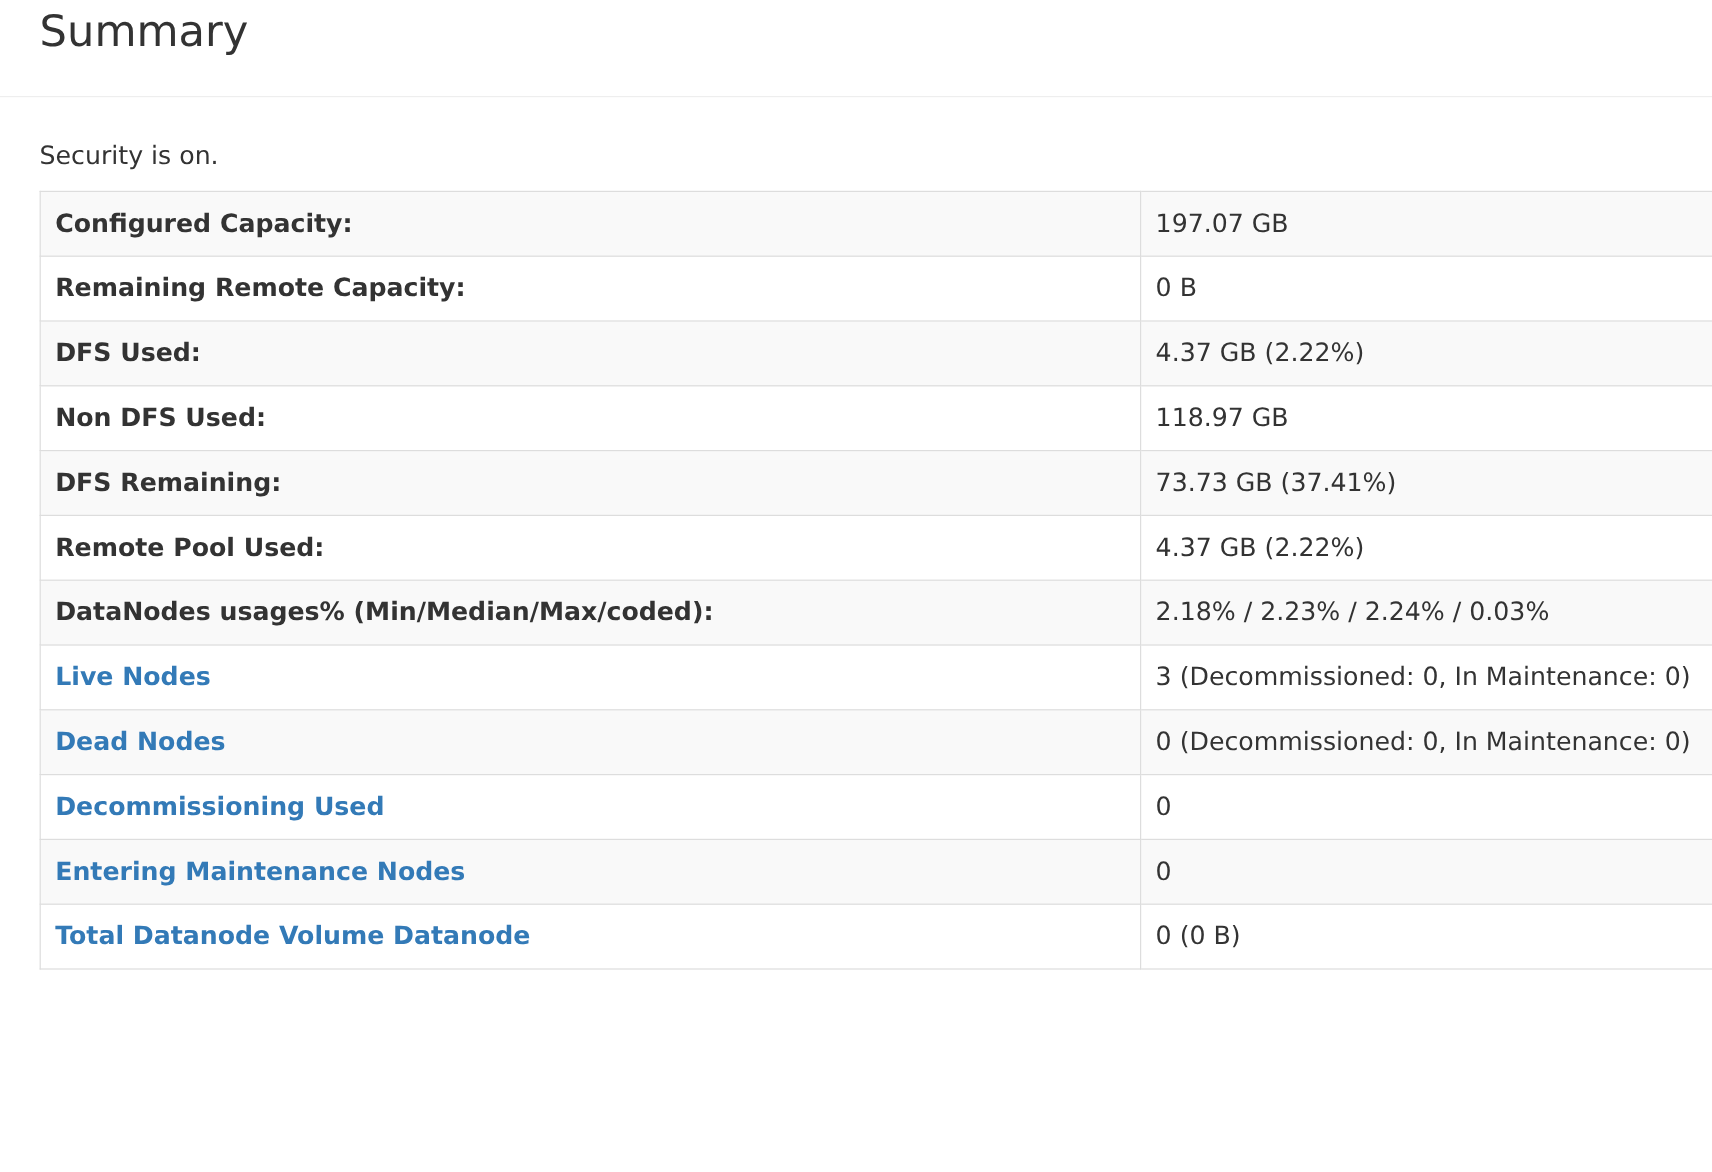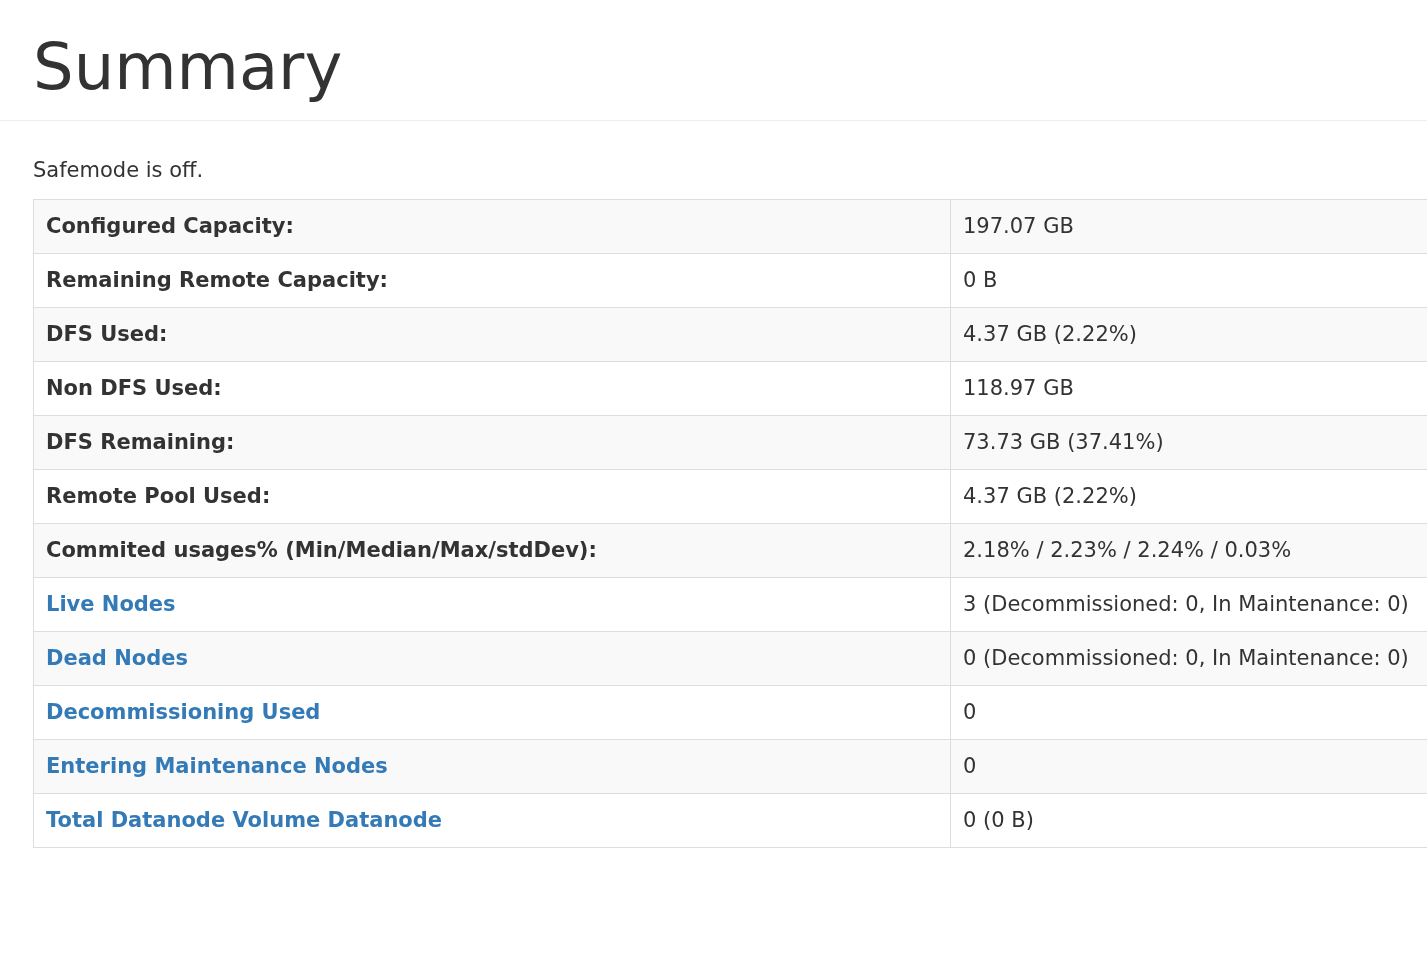--- a/index.html
+++ b/index.html
@@ -9,26 +9,25 @@
     background: #ffffff;
     font-family: "DejaVu Sans", "Liberation Sans", sans-serif;
     color: var(--text, #333);
   }
   .page-header {
     margin: 0 0 0 0;
     padding: 0 0 26px 33px;
     border-bottom: 1px solid var(--rule, #eee);
   }
   .page-header h1 {
-    font-size: 64px;
+    font-size: 36px;
     line-height: 54px;
     font-weight: 500;
     color: var(--text, #333);
     letter-spacing: 0;
-    margin-top: 40px;
   }
   .content {
     padding: 34px 0 0 33px;
   }
   .content p {
     font-size: 21px;
     line-height: 30px;
     margin: 0 0 14px 0;
     color: var(--text, #333);
   }
@@ -58,21 +57,21 @@
   }
 </style>
 </head>
 <body>
 
 <div class="page-header">
   <h1>Summary</h1>
 </div>
 
 <div class="content">
-  <p>Safemode is off.</p>
+  <p>Security is on.</p>
 
   <table class="summary">
     <colgroup>
         <col class="c1">
         <col class="c2">
       </colgroup>
     <tbody>
         <tr>
           <td class="label-cell"><span>Configured Capacity:</span></td>
           <td class="value-cell">197.07 GB</td>
@@ -91,21 +90,21 @@
         </tr>
         <tr>
           <td class="label-cell"><span>DFS Remaining:</span></td>
           <td class="value-cell">73.73 GB (37.41%)</td>
         </tr>
         <tr>
           <td class="label-cell"><span>Remote Pool Used:</span></td>
           <td class="value-cell">4.37 GB (2.22%)</td>
         </tr>
         <tr>
-          <td class="label-cell"><span>Commited usages% (Min/Median/Max/stdDev):</span></td>
+          <td class="label-cell"><span>DataNodes usages% (Min/Median/Max/coded):</span></td>
           <td class="value-cell">2.18% / 2.23% / 2.24% / 0.03%</td>
         </tr>
         <tr>
           <td class="label-cell"><a href="#">Live Nodes</a></td>
           <td class="value-cell">3 (Decommissioned: 0, In Maintenance: 0)</td>
         </tr>
         <tr>
           <td class="label-cell"><a href="#">Dead Nodes</a></td>
           <td class="value-cell">0 (Decommissioned: 0, In Maintenance: 0)</td>
         </tr>

